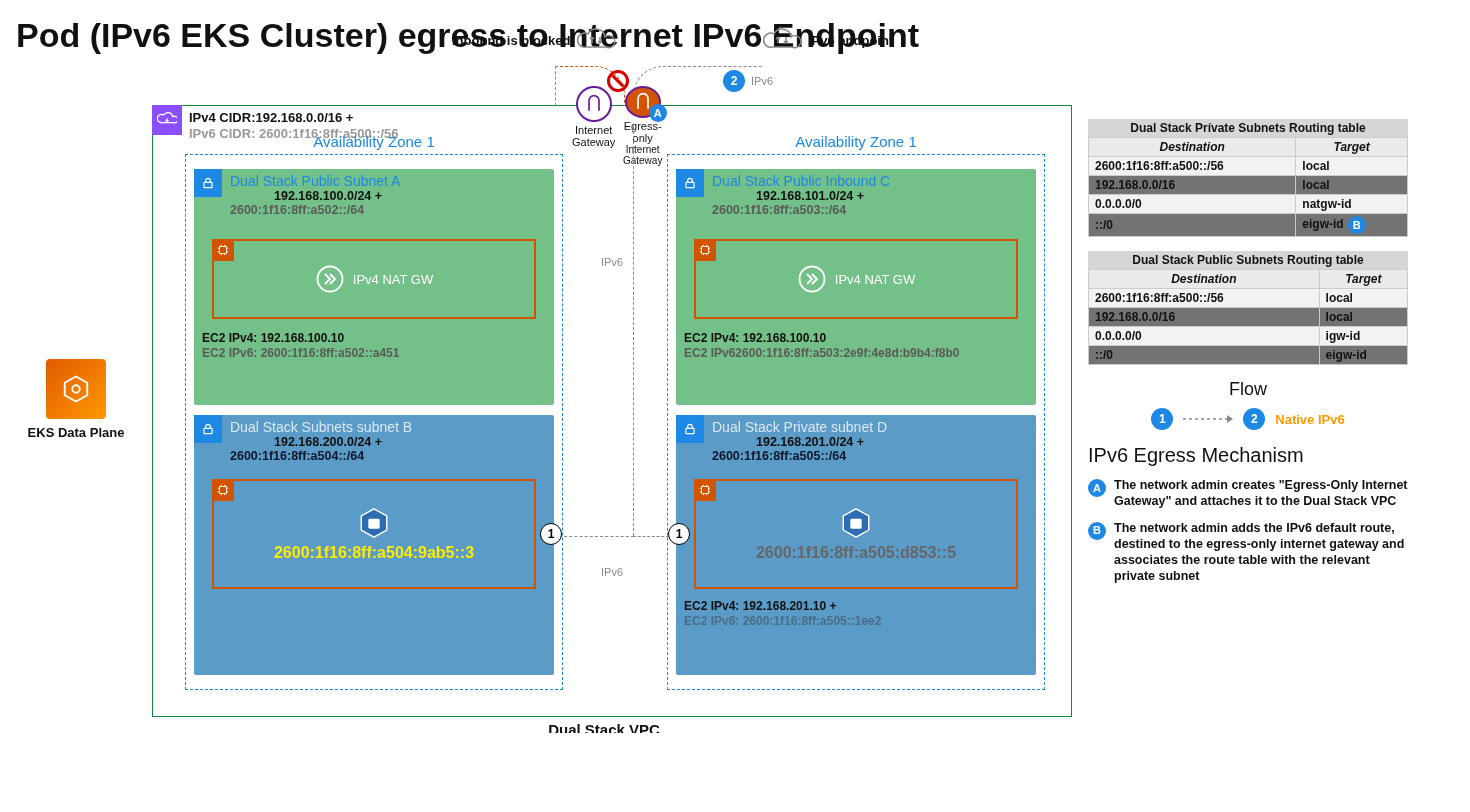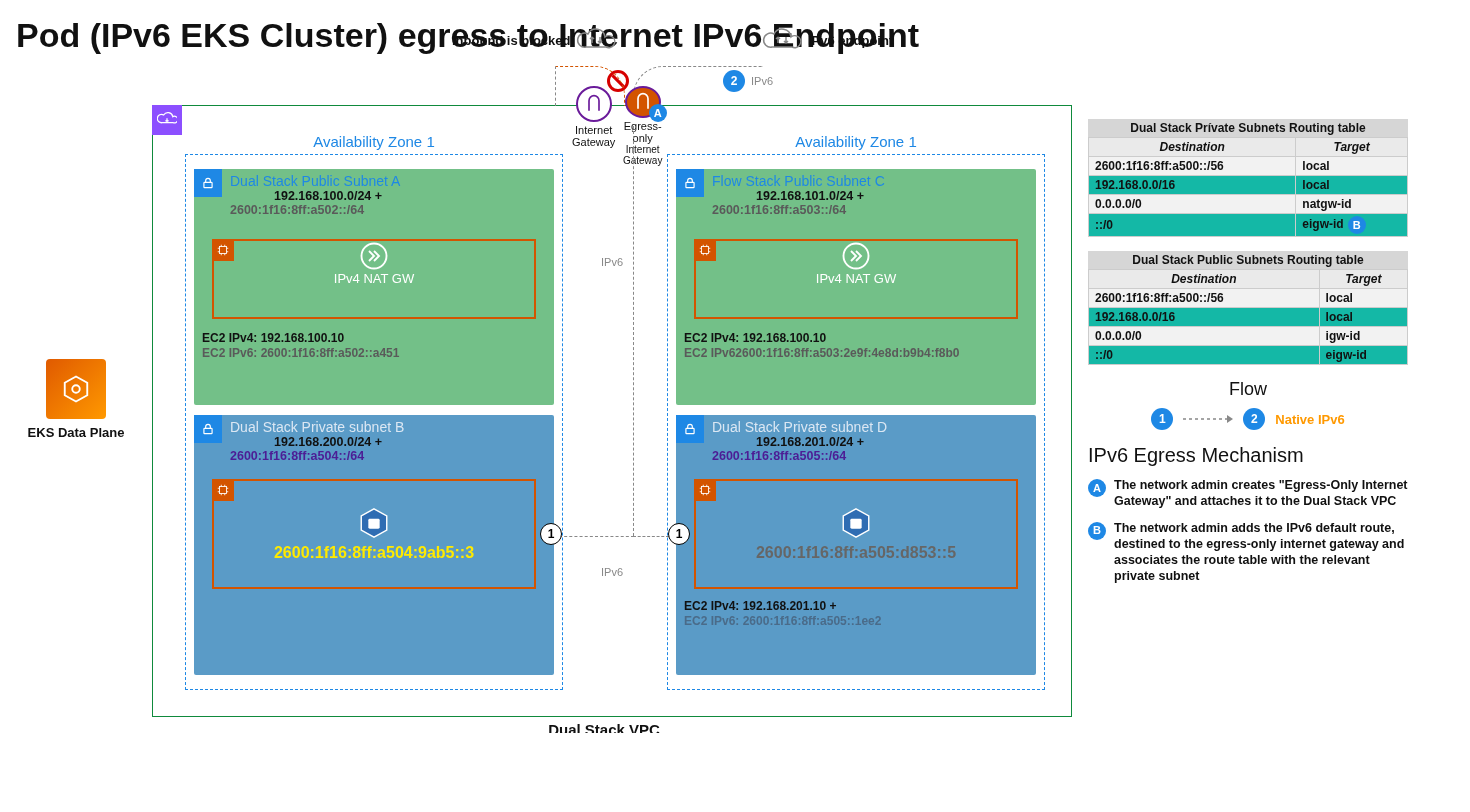--- a/index.html
+++ b/index.html
@@ -103,38 +103,38 @@
     position:absolute; left:0; top:0;
     width:28px; height:28px;
     background:#1e88e5;
     display:flex;align-items:center;justify-content:center;
     color:#fff;
   }
   .subnet-title { color:#1e88e5; font-size:14px; font-weight:400; }
   .subnet.private .subnet-title { color:#dbe7f3; }
   .subnet-cidr4 { font-weight:700; font-size:12.5px;margin-left:44px; }
   .subnet-cidr6 { color:#5a5a5a; font-weight:700; font-size:12.5px; }
-  .subnet.private .subnet-cidr6 { color:#4c1d95; }
+  .subnet.private .subnet-cidr6 { color:#0f172a; }
   .instance-box {
     position:absolute;
     left:18px; right:18px;
     border:2px solid #d35400;
   }
   .public .instance-box { top:70px; height:80px; }
   .private .instance-box { top:64px; height:110px; }
   .chip-badge {
     position:absolute; left:-2px; top:-2px;
     width:22px; height:22px;
     background:#d35400;
     display:flex;align-items:center;justify-content:center;
   }
   .chip-badge svg { stroke:#fff; }
   .nat-content {
-    display:flex; flex-direction:column; align-items:center; justify-content:flex-start;
-    height:100%; color:#fff; gap:0;
+    display:flex; flex-direction:row; align-items:center; justify-content:center;
+    height:100%; color:#fff; gap:8px;
   }
   .pod-content {
     display:flex; flex-direction:column; align-items:center; justify-content:center;
     height:100%; gap:4px;
   }
   .pod-ip { font-weight:700; font-size:16px; }
   .pod-ip.yellow { color:#ffea00; }
   .pod-ip.grey { color:#666; }
   .ec2-info {
     position:absolute;
@@ -241,21 +241,21 @@
   }
   .rtable caption {
     background:#d6d6d6; font-weight:700; font-size:12px;
     padding:2px 4px;
   }
   .rtable th {
     background:#eaeaea; font-style:italic; font-weight:700;
     border:1px solid #ccc; padding:2px 6px; text-align:center;
   }
   .rtable td {
-    background:#14b8a6; border:1px solid #ccc; padding:2px 6px;
+    background:#737373; border:1px solid #ccc; padding:2px 6px;
     font-weight:700;
   }
   .rtable tbody tr:nth-child(odd) td { background:#f2f2f2; }
   .target-cell { position:relative; }
   .target-cell .letter-badge { position:static; display:inline-flex; margin-left:4px; vertical-align:middle;}
   .flow-heading {
     text-align:center; font-size:18px; margin:6px 0 8px;
   }
   .flow-row {
     display:flex; align-items:center; justify-content:center; gap:10px;
@@ -333,20 +333,24 @@
     </div>
 
     <div class="vpc-outer">
       <div class="vpc-badge">
         <svg width="20" height="20" viewBox="0 0 24 24" fill="none" stroke="#fff" stroke-width="1.5">
           <path d="M7 15a5 5 0 1 1 1-9 6 6 0 0 1 11 2 4 4 0 1 1 0 7H7z"></path>
           <path d="M12 10v5"></path>
             <path d="M10 13h4"></path>
         </svg>
       </div>
+      <div class="vpc-cidr">
+        <div>IPv4 CIDR:192.168.0.0/16 +</div>
+        <div class="ipv6">IPv6 CIDR: 2600:1f16:8ff:a500::/56</div>
+      </div>
 
       <div class="block-icon"></div>
       <div class="conn cloudL"></div>
       <div class="conn cloudR"></div>
 
       <div class="top2">
         <div class="num-circle">2</div>
         <span>IPv6</span>
       </div>
 
@@ -411,21 +415,21 @@
           </div>
         </div>
 
         <div class="subnet private">
           <div class="lock-badge">
             <svg width="14" height="14" viewBox="0 0 24 24" fill="none" stroke="#fff" stroke-width="2">
                 <rect x="5" y="11" width="14" height="9" rx="1"></rect>
                 <path d="M8 11V8a4 4 0 1 1 8 0v3"></path>
               </svg>
           </div>
-          <div class="subnet-title">Dual Stack Private subnet B</div>
+          <div class="subnet-title">Dual Stack Subnets subnet B</div>
           <div class="subnet-cidr4">192.168.200.0/24 +</div>
           <div class="subnet-cidr6">2600:1f16:8ff:a504::/64</div>
           <div class="instance-box">
             <div class="chip-badge">
               <svg width="14" height="14" viewBox="0 0 24 24" fill="none" stroke-width="1.5">
                   <rect x="6" y="6" width="12" height="12"></rect>
                   <path d="M9 3v3M15 3v3M9 18v3M15 18v3M3 9h3M3 15h3M18 9h3M18 15h3"></path>
                 </svg>
             </div>
             <div class="pod-content">
@@ -443,21 +447,21 @@
       <div class="az az2">
         <div class="az-label">Availability Zone 1</div>
 
         <div class="subnet public">
           <div class="lock-badge">
             <svg width="14" height="14" viewBox="0 0 24 24" fill="none" stroke="#fff" stroke-width="2">
                 <rect x="5" y="11" width="14" height="9" rx="1"></rect>
                 <path d="M8 11V8a4 4 0 1 1 8 0v3"></path>
               </svg>
           </div>
-          <div class="subnet-title">Flow Stack Public Subnet C</div>
+          <div class="subnet-title">Dual Stack Public Inbound C</div>
           <div class="subnet-cidr4">192.168.101.0/24 +</div>
           <div class="subnet-cidr6">2600:1f16:8ff:a503::/64</div>
           <div class="instance-box">
             <div class="chip-badge">
               <svg width="14" height="14" viewBox="0 0 24 24" fill="none" stroke-width="1.5">
                   <rect x="6" y="6" width="12" height="12"></rect>
                   <path d="M9 3v3M15 3v3M9 18v3M15 18v3M3 9h3M3 15h3M18 9h3M18 15h3"></path>
                 </svg>
             </div>
             <div class="nat-content">

